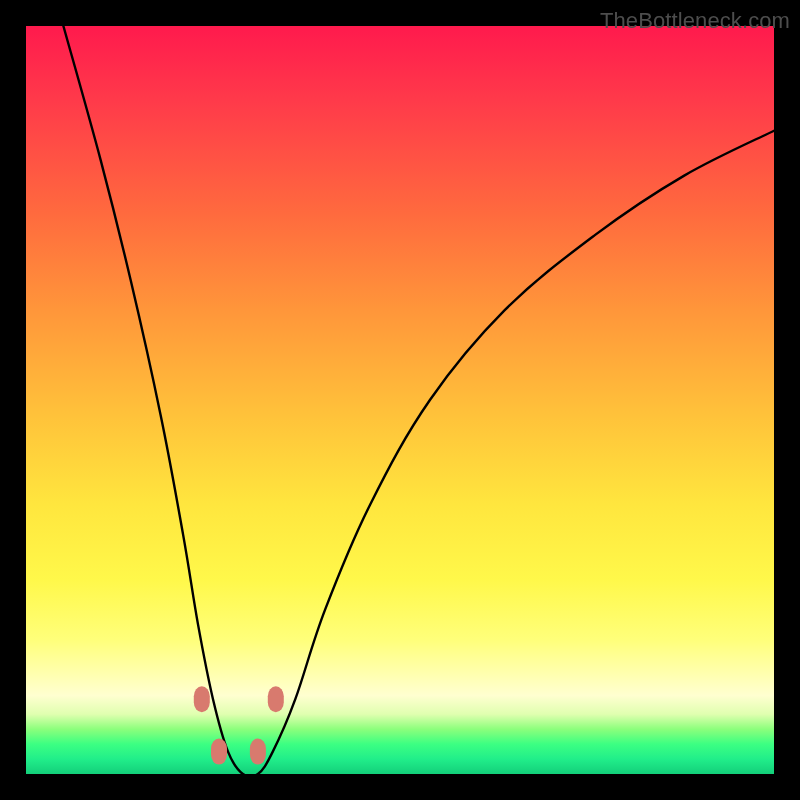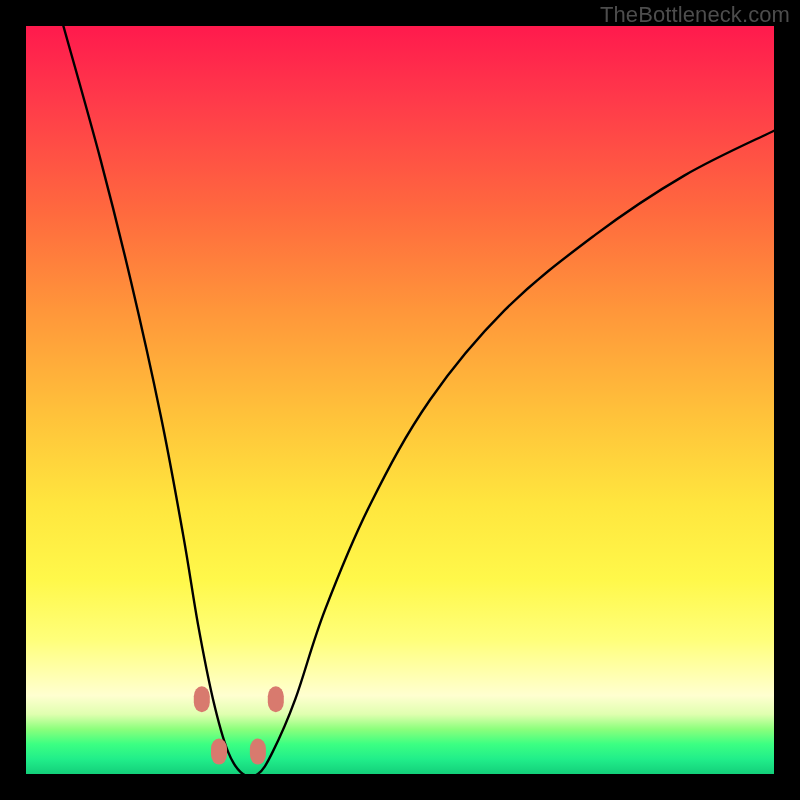--- a/index.html
+++ b/index.html
@@ -30,21 +30,21 @@
       #ffffd0 89.5%,
       #e0ffb0 92%,
       #8cff7c 94%,
       #3cff82 96%,
       #21ee8a 98%,
       #13cf7a 100%
     );
   }
   .watermark {
     position: absolute;
-    top: 2px;
+    top: 8px;
     right: 10px;
     color: #4d4d4d;
     font-size: 22px;
     font-weight: 500;
     letter-spacing: 0.1px;
     user-select: none;
   }
   svg.curve {
     position: absolute;
     left: 0;

